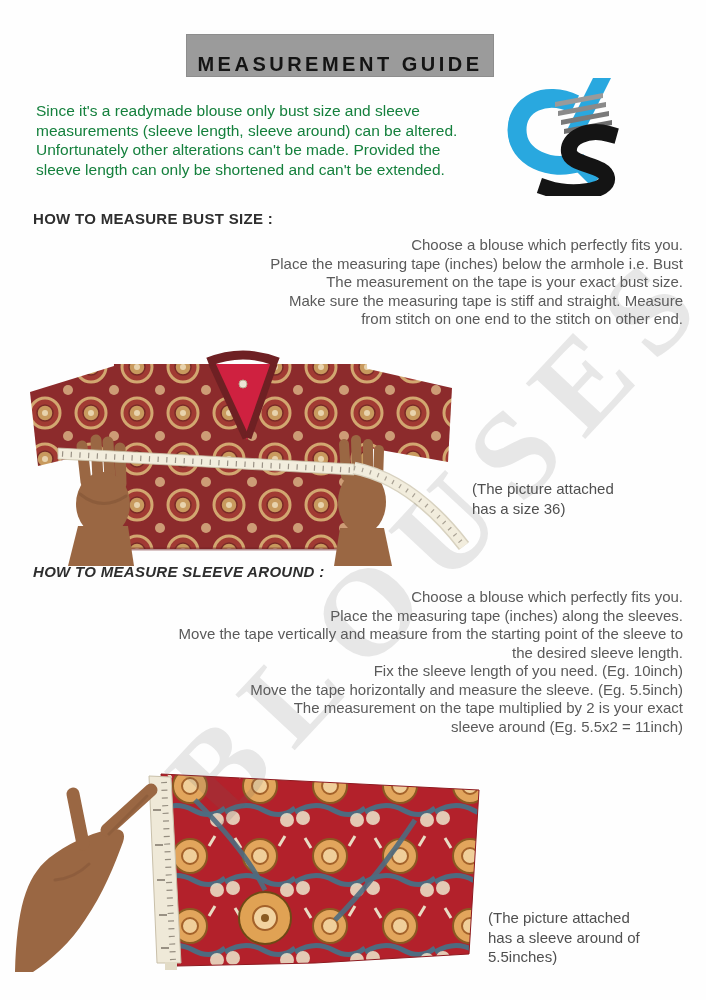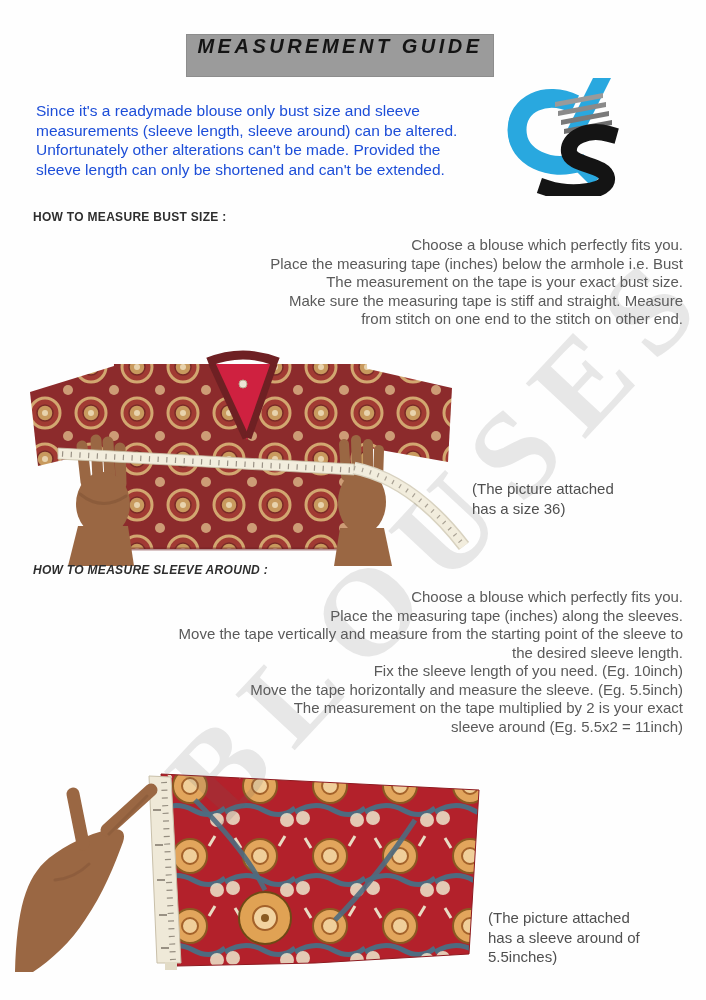--- a/index.html
+++ b/index.html
@@ -4,33 +4,33 @@
 <style>
   html,body{margin:0;padding:0;background:#ffffff;}
   #canvas{
     position:relative;width:706px;height:1000px;background:#fefefe;
     overflow:hidden;font-family:"Liberation Sans",sans-serif;
   }
   #canvas p{margin:0;}
   .banner{
     position:absolute;left:186px;top:34px;width:308px;height:43px;
     background:#9b9b9b;border:1px solid #8d8d8d;box-sizing:border-box;
-    display:flex;align-items:flex-start;justify-content:center;z-index:1;font-style:italic;
+    display:flex;align-items:flex-end;justify-content:center;z-index:1;
   }
   .banner span{
     font-weight:bold;font-size:20px;letter-spacing:3.5px;color:#141414;
   }
   .logo{position:absolute;left:505px;top:78px;width:120px;height:118px;z-index:1;}
   .intro{
     position:absolute;left:36px;top:101px;width:475px;z-index:1;
-    font-size:15.5px;line-height:19.5px;color:#1d4ed8;white-space:pre-line;
+    font-size:15.5px;line-height:19.5px;color:#15803d;white-space:pre-line;
   }
   .h{
     position:absolute;left:33px;margin:0;z-index:1;
-    font-size:12px;font-weight:bold;color:#2e2e2e;letter-spacing:.3px;
+    font-size:15px;font-weight:bold;color:#2e2e2e;letter-spacing:.3px;
   }
   .hx1{top:210px;}
   .hx2{top:563px;font-style:italic;}
   .paras{position:absolute;left:33px;z-index:1;width:650px;text-align:right;}
   .paras p{
     font-size:15px;line-height:18.5px;color:#5a5a5a;white-space:pre-line;
   }
   .px1{top:236px;}
   .px2{top:588px;}
   .px1 p{margin-bottom:5px;}

